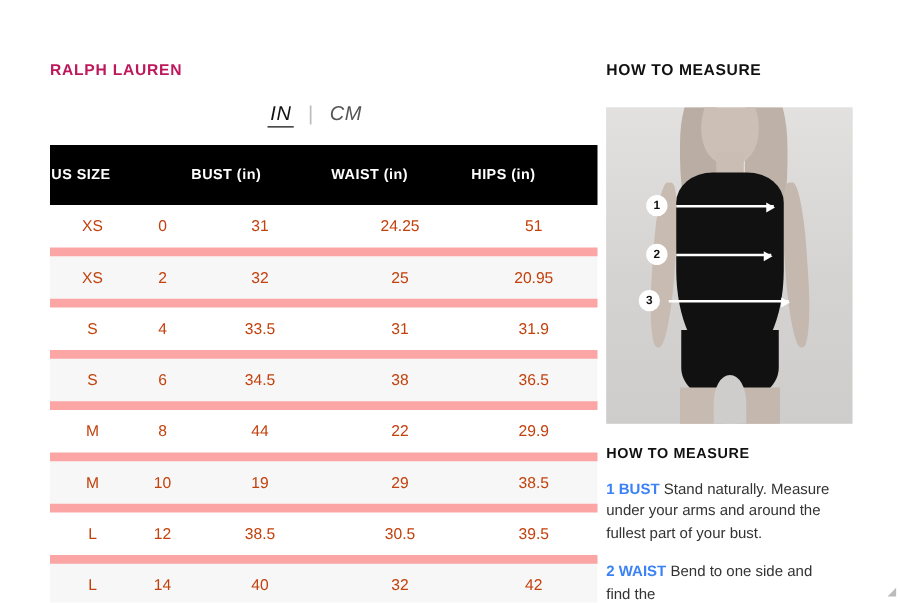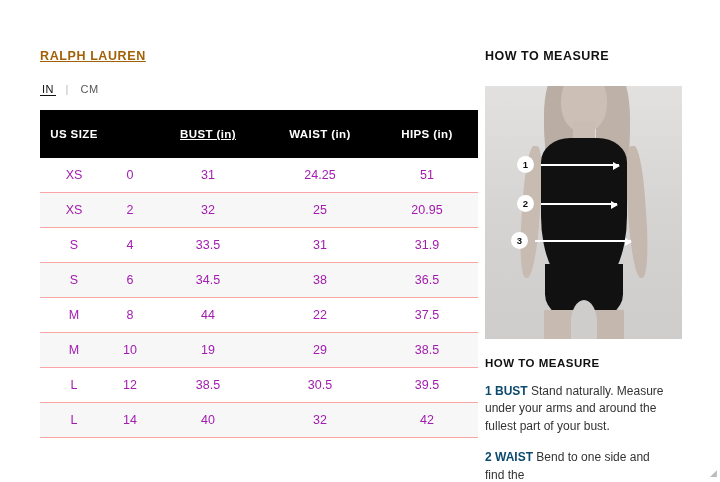--- a/index.html
+++ b/index.html
@@ -25,31 +25,31 @@
   .left-col {
     position: absolute;
     left: 40px;
     top: 0;
     width: 428px;
   }
   .brand-title {
     font-size: 12.5px;
     font-weight: bold;
     letter-spacing: 0.6px;
-    color: #a16207;
+    color: #be185d;
     margin-top: 49px;
-    text-decoration: underline;
   }
   .unit-toggle {
     margin-top: 20px;
-    text-align: left;
-    font-size: 11px;
+    text-align: center;
+    font-size: 16px;
     letter-spacing: 0.5px;
     color: #555;
     padding-right: 2px;
+    font-style: italic;
   }
   .unit-toggle .unit {
     display: inline-block;
     padding: 0 2px;
     cursor: pointer;
   }
   .unit-toggle .unit.active {
     color: #111;
     border-bottom: 1px solid #111;
     font-weight: normal;
@@ -68,35 +68,35 @@
     table-layout: fixed;
   }
   table.size-table thead th {
     background: #000;
     color: #fff;
     font-size: 11.5px;
     font-weight: bold;
     letter-spacing: 0.4px;
     height: 46px;
     vertical-align: middle;
-    text-align: center;
+    text-align: left;
     border: none;
   }
   table.size-table thead th.col-size { width: 66px; }
   table.size-table thead th.col-num  { width: 42px; }
-  table.size-table thead th.col-bust { width: 110px; text-decoration: underline; }
+  table.size-table thead th.col-bust { width: 110px; }
   table.size-table thead th.col-waist{ width: 110px; }
   table.size-table thead th.col-hips { width: 100px; }
 
   table.size-table tbody td {
     height: 32px;
     font-size: 12.5px;
     text-align: center;
-    color: #a21caf;
-    border-bottom: 1px solid #fca5a5;
+    color: #c2410c;
+    border-bottom: 7px solid #fca5a5;
     vertical-align: middle;
   }
   table.size-table tbody tr.alt td {
     background: #f7f7f7;
   }
 
   
   .right-col {
     position: absolute;
     left: 485px;
@@ -269,21 +269,21 @@
     color: #111;
   }
   .howto-item {
     margin-top: 14px;
     font-size: 12px;
     line-height: 1.45;
     color: #333;
     width: 180px;
   }
   .howto-item b {
-    color: #0c4a6e;
+    color: #3b82f6;
   }
   .scroll-hint {
     position: absolute;
     right: 3px;
     bottom: 4px;
     font-size: 9px;
     color: #bbb;
   }
 </style>
 </head>
@@ -338,21 +338,21 @@
           <td>6</td>
           <td>34.5</td>
           <td>38</td>
           <td>36.5</td>
         </tr>
         <tr>
           <td>M</td>
           <td>8</td>
           <td>44</td>
           <td>22</td>
-          <td>37.5</td>
+          <td>29.9</td>
         </tr>
         <tr class="alt">
           <td>M</td>
           <td>10</td>
           <td>19</td>
           <td>29</td>
           <td>38.5</td>
         </tr>
         <tr>
           <td>L</td>

